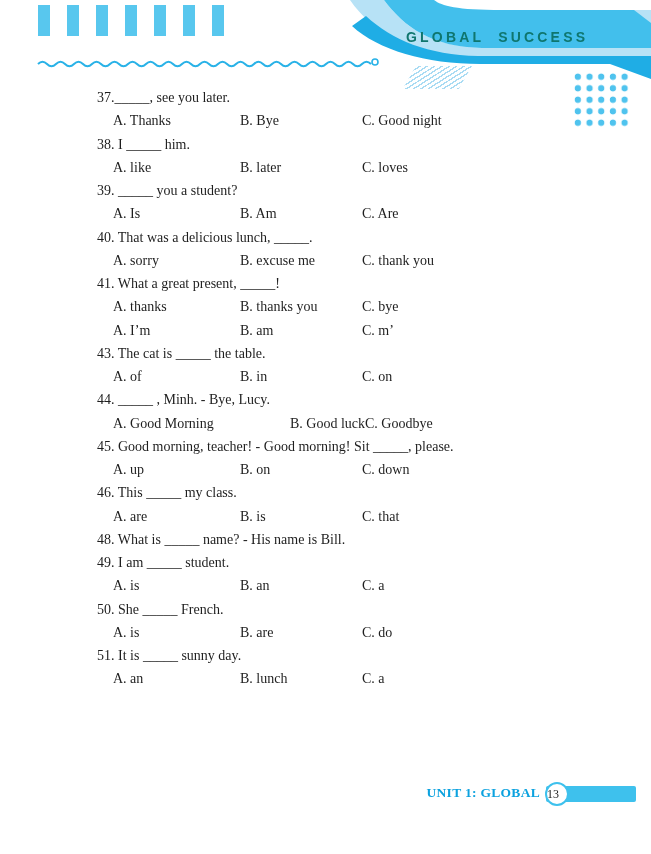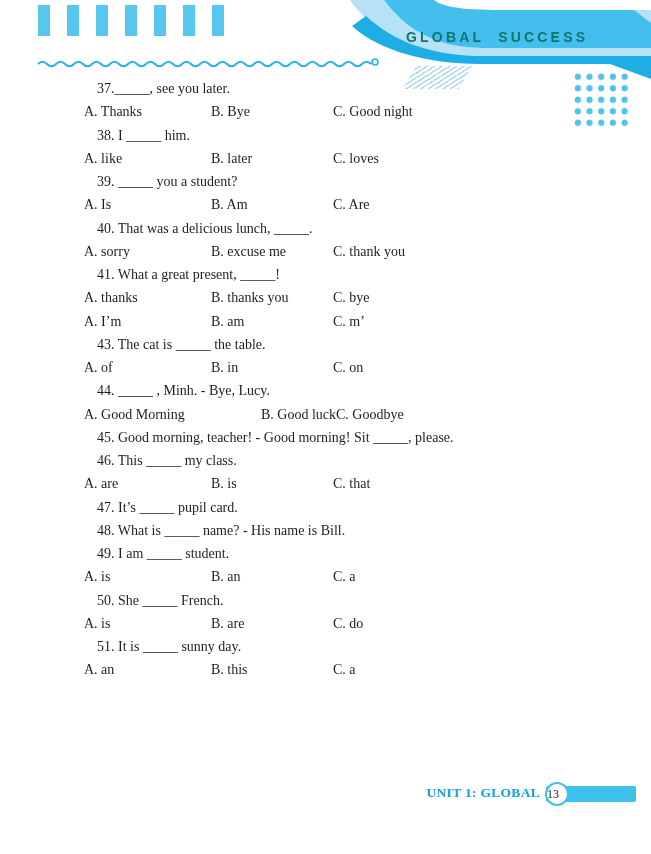--- a/index.html
+++ b/index.html
@@ -28,23 +28,23 @@
     transform:skewX(-30deg);transform-origin:top left;
     background:repeating-linear-gradient(-45deg,#a8dbf3 0 1.8px,transparent 1.8px 5.2px);
   }
   
   .dots{
     position:absolute;left:572px;top:71px;width:59px;height:58px;
     background:radial-gradient(circle,#4fc3ee 3.1px,transparent 3.5px);
     background-size:11.7px 11.5px;
   }
   
-  #questions{position:absolute;left:0;top:77px;width:651px;font-size:14px;}
+  #questions{position:absolute;left:0;top:86px;width:651px;font-size:14px;}
   .q-line{height:23.25px;line-height:23.25px;padding-left:97px;white-space:pre;}
-  .opt-line{height:23.25px;line-height:23.25px;padding-left:84px;white-space:pre;}
+  .opt-line{height:23.25px;line-height:23.25px;padding-left:113px;white-space:pre;}
   .opt-line .a{display:inline-block;width:127px;}
   .opt-line .b{display:inline-block;width:122px;}
   .opt-line.tight .a{width:114px;}
   .opt-line.tight .b{width:138px;text-align:right;}
   
   .unit-label{
     position:absolute;top:785px;right:111px;
     font-family:"Liberation Serif", serif;
     font-weight:700;font-size:13.5px;color:#0ca2df;letter-spacing:.3px;
   }
@@ -92,30 +92,30 @@
       <div class="q-line">40. That was a delicious lunch, _____.</div>
       <div class="opt-line"><span class="a">A. sorry</span><span class="b">B. excuse me</span><span class="c">C. thank you</span></div>
       <div class="q-line">41. What a great present, _____!</div>
       <div class="opt-line"><span class="a">A. thanks</span><span class="b">B. thanks you</span><span class="c">C. bye</span></div>
       <div class="opt-line"><span class="a">A. I’m</span><span class="b">B. am</span><span class="c">C. m’</span></div>
       <div class="q-line">43. The cat is _____ the table.</div>
       <div class="opt-line"><span class="a">A. of</span><span class="b">B. in</span><span class="c">C. on</span></div>
       <div class="q-line">44. _____ , Minh. - Bye, Lucy.</div>
       <div class="opt-line tight"><span class="a">A. Good Morning</span><span class="b">B. Good luck</span><span class="c">C. Goodbye</span></div>
       <div class="q-line">45. Good morning, teacher! - Good morning! Sit _____, please.</div>
+      <div class="opt-line"><span class="a">A. up</span><span class="b">B. on</span><span class="c">C. down</span></div>
       <div class="q-line">46. This _____ my class.</div>
       <div class="opt-line"><span class="a">A. are</span><span class="b">B. is</span><span class="c">C. that</span></div>
-      <div class="q-line">47. It’s _____ pupil card.</div>
       <div class="q-line">48. What is _____ name? - His name is Bill.</div>
       <div class="q-line">49. I am _____ student.</div>
       <div class="opt-line"><span class="a">A. is</span><span class="b">B. an</span><span class="c">C. a</span></div>
       <div class="q-line">50. She _____ French.</div>
       <div class="opt-line"><span class="a">A. is</span><span class="b">B. are</span><span class="c">C. do</span></div>
       <div class="q-line">51. It is _____ sunny day.</div>
-      <div class="opt-line"><span class="a">A. an</span><span class="b">B. this</span><span class="c">C. a</span></div>
+      <div class="opt-line"><span class="a">A. an</span><span class="b">B. lunch</span><span class="c">C. a</span></div>
     </div>
 
   <span class="unit-label">UNIT 1: GLOBAL</span>
   <div class="footer-bar"></div>
   <div class="page-badge">
     <span>13</span>
   </div>
 
 </div>
 

